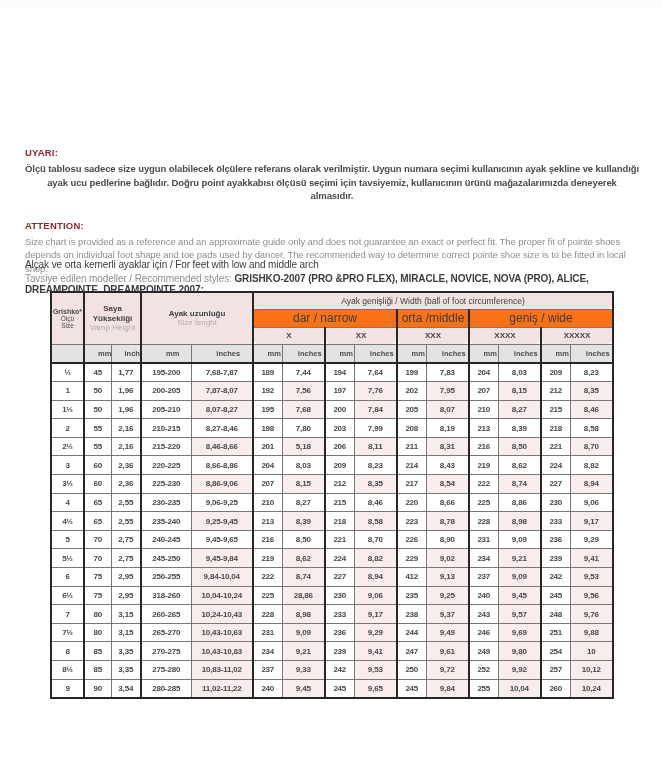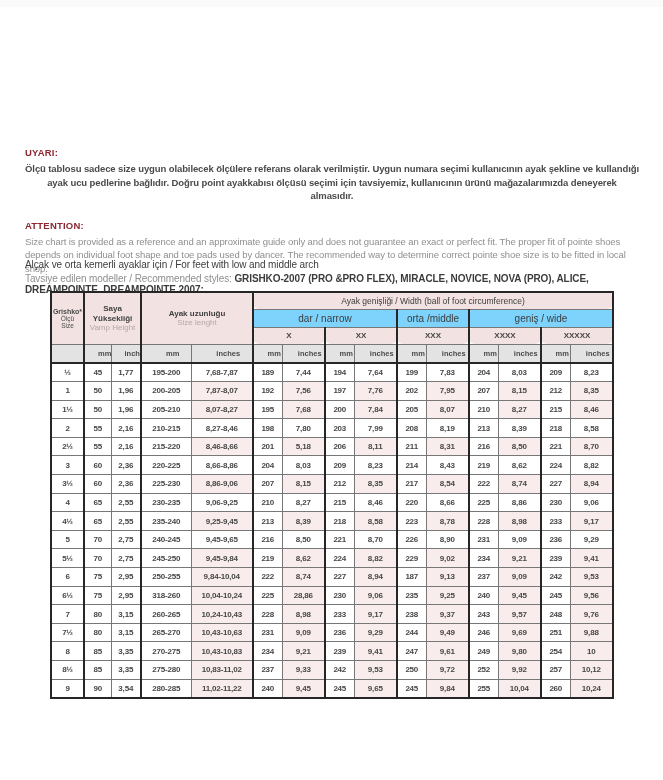--- a/index.html
+++ b/index.html
@@ -25,21 +25,21 @@
   .pinkbg{background:#f2e3e2;border-radius:6px;}
   .graybg{background:#e4e3e3;padding-left:13px;}
   .whitebg{background:#fff;}
   .tint{background:#f8ecec;}
   .corner-head{background:#f2e3e2;font-size:6.5px;line-height:7px;color:#4a4a4a;white-space:normal;}
   .corner-head .l1{font-size:7px;font-weight:bold;display:block;}
   .corner-head .l2,.corner-head .l3{display:block;font-weight:normal;}
   .dual-head{background:#f2e3e2;white-space:normal;line-height:9.5px;}
   .dual-head .tr-part{display:block;font-weight:bold;color:#3f3f3f;font-size:8px;}
   .dual-head .en-part{display:block;font-weight:normal;color:#b5a8a8;font-size:8px;}
-  .band-label{font-weight:normal;font-size:10px;color:#3c3c3c;background:#7dd3fc;}
+  .band-label{font-weight:normal;font-size:12px;color:#3c3c3c;background:#f97316;}
   .width-head{font-weight:normal;font-size:8.5px;color:#3c3c3c;}
   .sub-x{font-size:8px;}
   tr.h4 th{border-bottom:2px solid #262626;font-size:7.5px;color:#4a4a4a;}
   tbody td{font-weight:bold;letter-spacing:-.2px;}
 </style>
 </head>
 <body>
 
 <div class="page">
   <div class="edge-top"></div>
@@ -315,21 +315,21 @@
         <tr>
           <td class="whitebg">6</td>
           <td class="tl whitebg">75</td>
           <td class="whitebg">2,95</td>
           <td class="tl whitebg">250-255</td>
           <td class="tint">9,84-10,04</td>
           <td class="tl whitebg">222</td>
           <td class="tint">8,74</td>
           <td class="tl whitebg">227</td>
           <td class="tint">8,94</td>
-          <td class="tl whitebg">187</td>
+          <td class="tl whitebg">412</td>
           <td class="tint">9,13</td>
           <td class="tl whitebg">237</td>
           <td class="tint">9,09</td>
           <td class="tl whitebg">242</td>
           <td class="tint">9,53</td>
         </tr>
         <tr>
           <td class="whitebg">6½</td>
           <td class="tl whitebg">75</td>
           <td class="whitebg">2,95</td>

